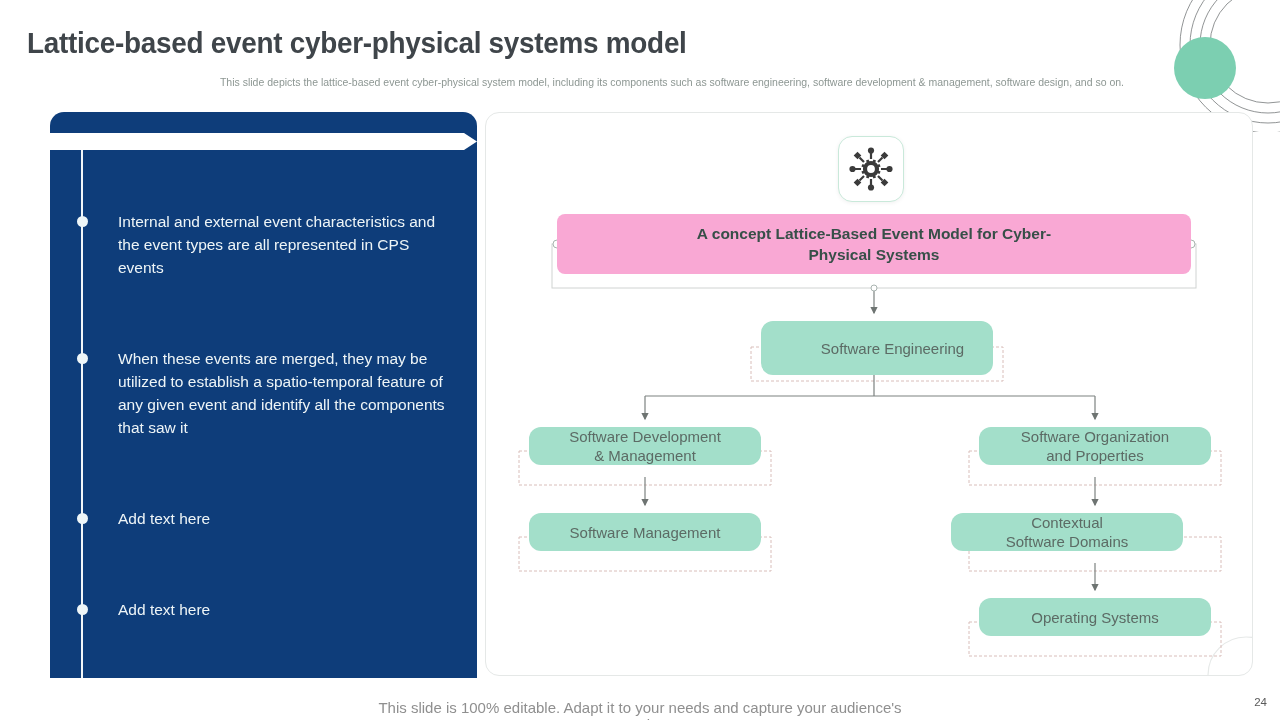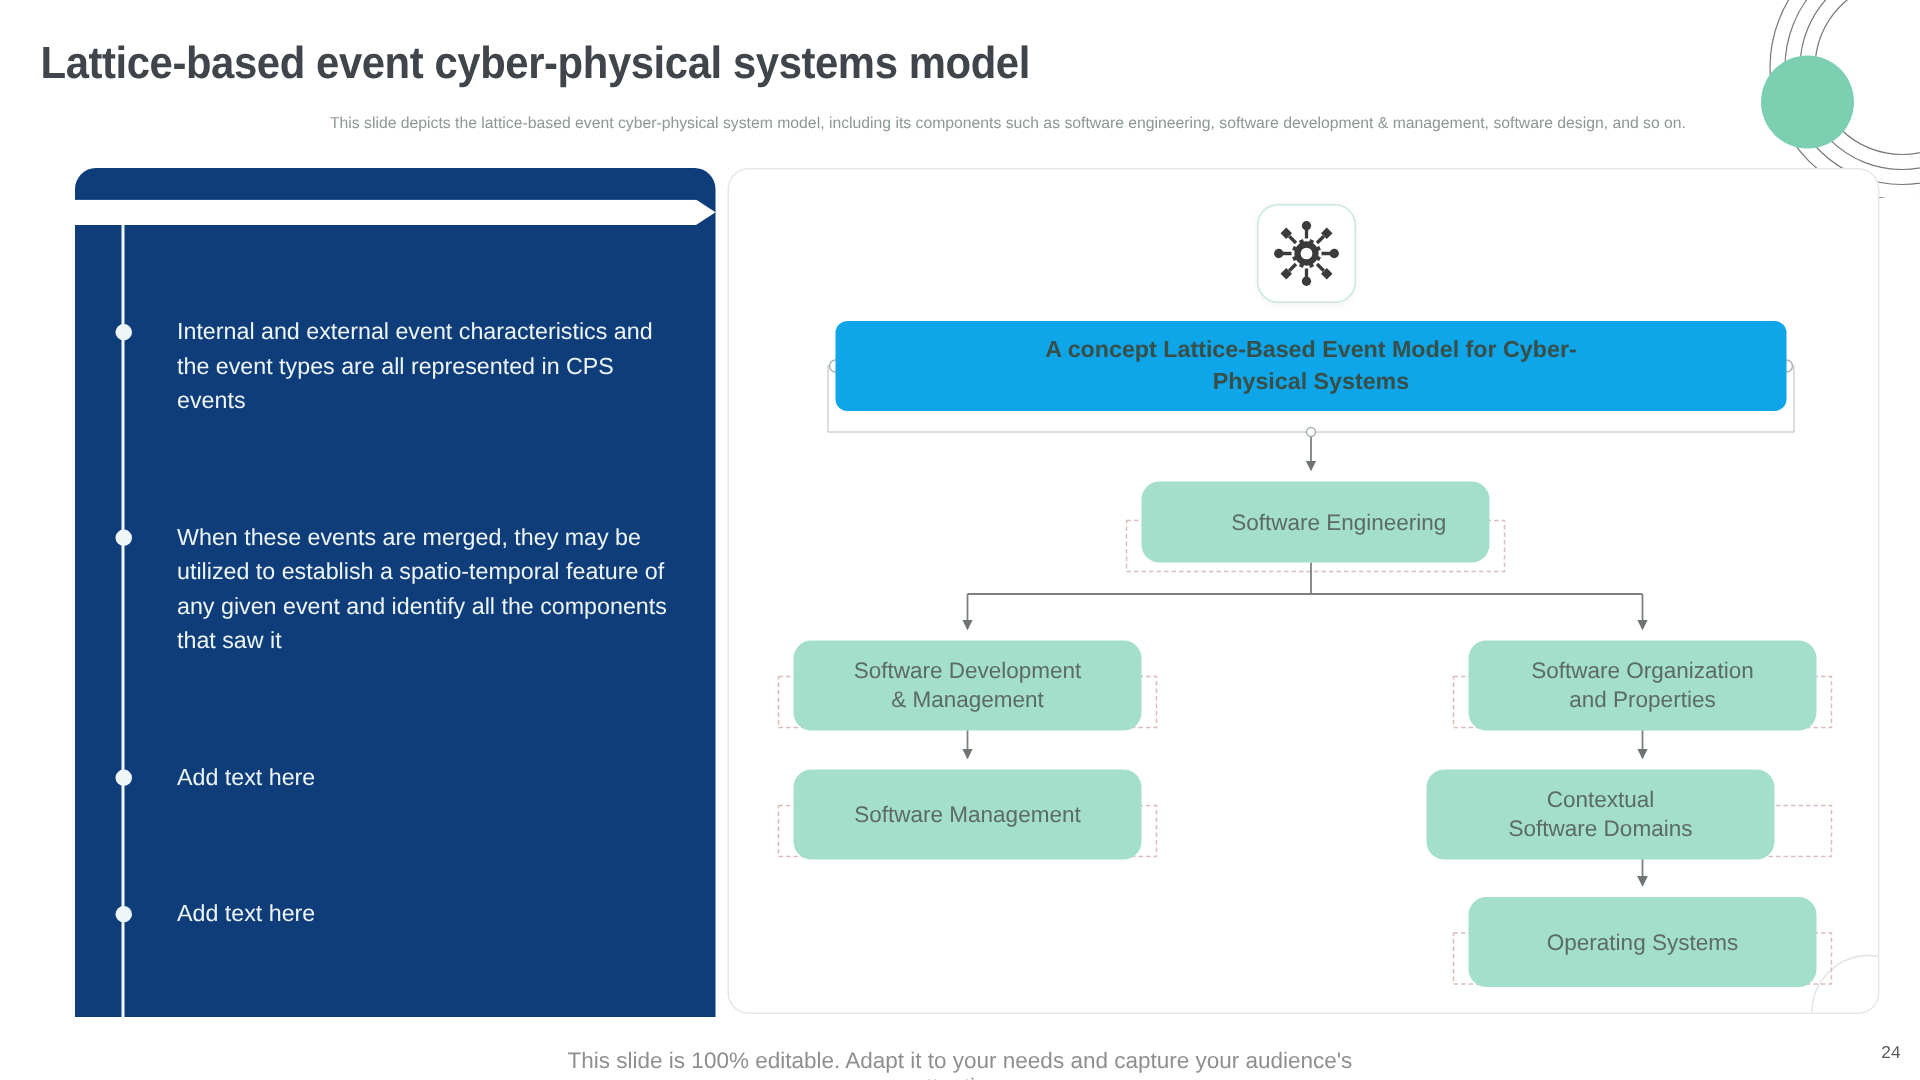--- a/index.html
+++ b/index.html
@@ -54,26 +54,26 @@
     background:#ffffff; border:1.5px solid #c9e9da; border-radius:14px;
     box-shadow:0 1px 4px rgba(0,0,0,.06);
     display:flex; align-items:center; justify-content:center;
   }
   .node {
     position:absolute; display:flex; align-items:center; justify-content:center;
     text-align:center; white-space:pre-line;
   }
   .node.root {
     left:71px; top:101px; width:634px; height:60px;
-    background:#0ea5e9; border-radius:8px;
+    background:#f9a8d4; border-radius:8px;
     font-size:15.5px; font-weight:bold; color:#374f48; line-height:21px;
     transform:none;
   }
   .node.mint {
-    width:232px; height:60px; background:#a3dfca; border-radius:12px;
+    width:232px; height:38px; background:#a3dfca; border-radius:12px;
     font-size:15px; color:#5c6b65; line-height:19px;
   }
   .n-se  { left:275px; top:208px; height:54px !important;padding-left:31px; }
   .n-sdm { left:43px;  top:314px; }
   .n-sop { left:493px; top:314px; }
   .n-sd  { left:43px;  top:400px; }
   .n-csd { left:465px; top:400px; }
   .n-os  { left:493px; top:485px; }
   
   .footer {

